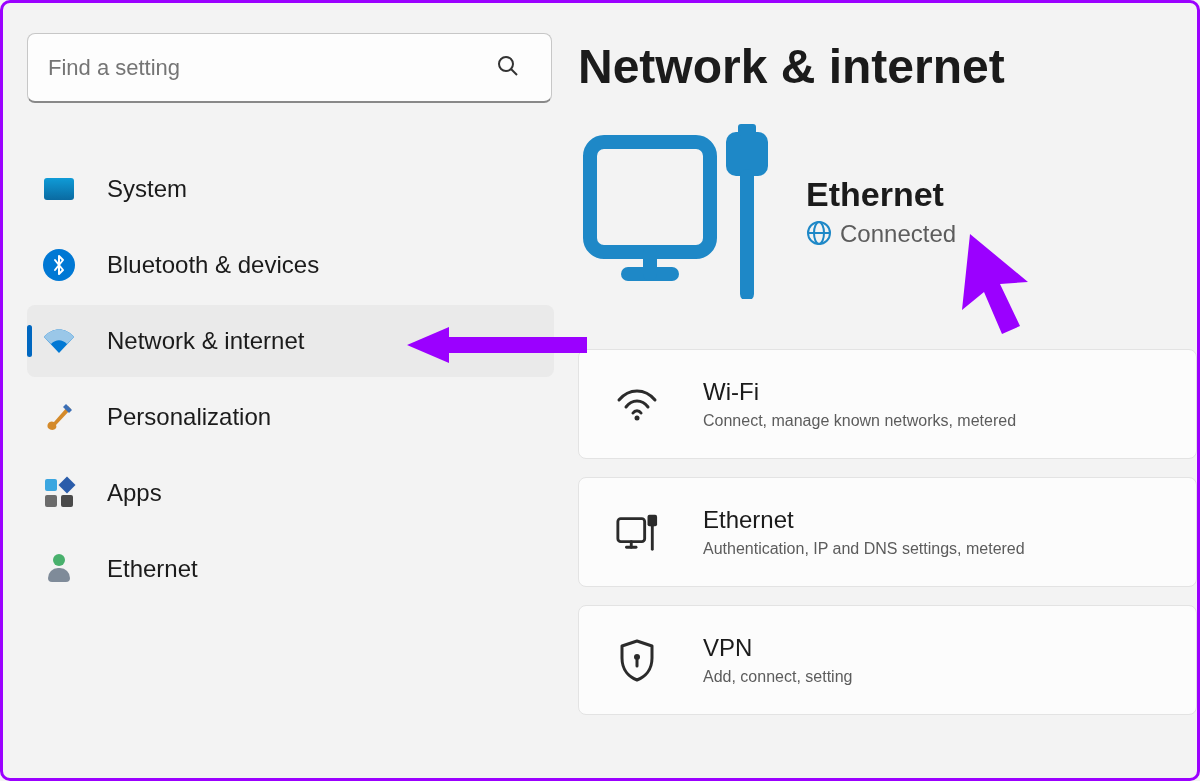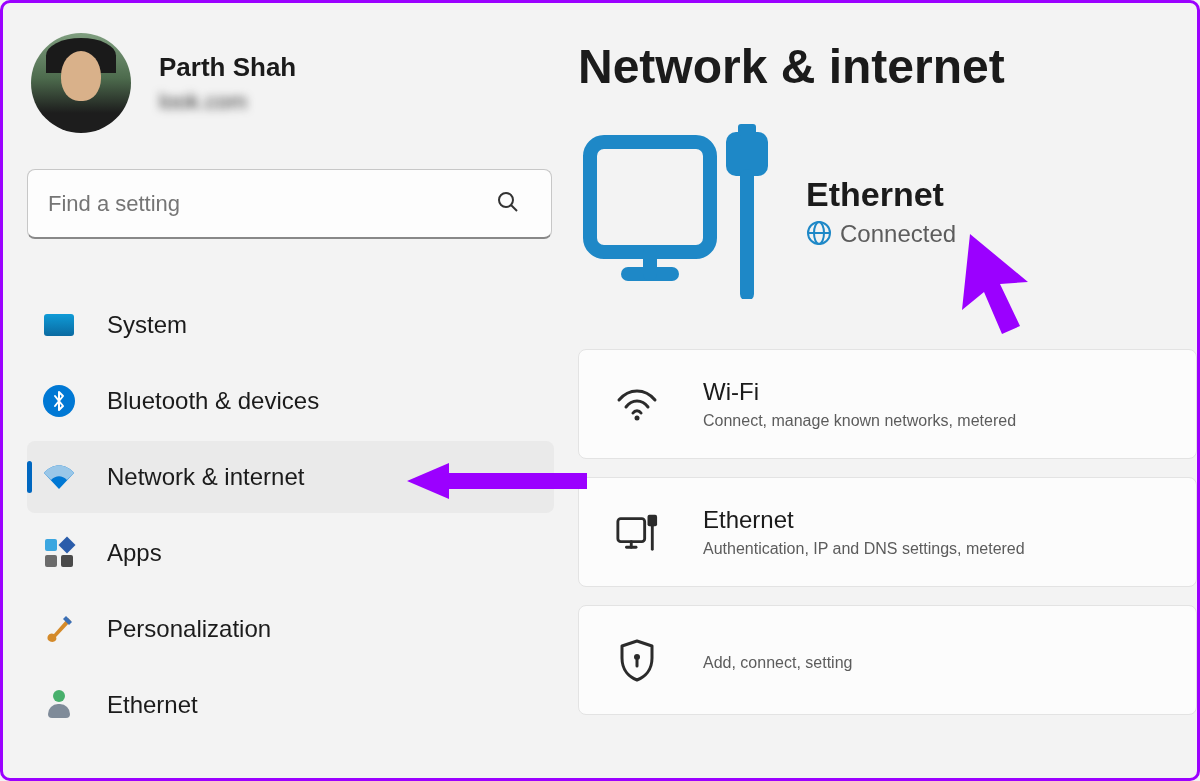--- a/index.html
+++ b/index.html
@@ -142,27 +142,20 @@
   .person::before{content:"";position:absolute;left:9px;top:0;width:12px;height:12px;border-radius:50%;background:#48b06c;}
   .person::after{content:"";position:absolute;left:4px;top:14px;width:22px;height:14px;border-radius:10px 10px 4px 4px;background:#7f8b99;}
 </style>
 </head>
 <body>
 
 <div class="frame">
 
   <div class="sidebar">
 
-    <div class="user-block">
-      <div class="avatar"></div>
-      <div class="user-texts">
-        <span class="user-name">Parth Shah</span>
-        <span class="user-email">look.com</span>
-      </div>
-    </div>
 
     <div class="search-row">
       <input class="search-input" placeholder="Find a setting" style="">
       <span class="search-icon-wrap">
         <svg width="24" height="24" viewBox="0 0 24 24" fill="none" stroke="#333" stroke-width="2">
           <circle cx="10" cy="10" r="7"></circle>
             <line x1="21" y1="21" x2="15" y2="15"></line>
         </svg>
       </span>
     </div>
@@ -198,38 +191,38 @@
 
         <span class="arrow" style="left:380px; top:18px;">
           <svg width="180" height="44" viewBox="0 0 180 44">
             <polygon points="0,22 42,4 42,14 180,14 180,30 42,30 42,40" fill="#9b00ff"></polygon>
           </svg>
         </span>
       </div>
 
       <div class="nav-item">
         <span class="nav-icon">
+          <svg class="brush" viewBox="0 0 30 30">
+            <path d="M4 26 C2 22 6 18 10 20 L24 4 L27 7 L12 23 C14 27 8 30 4 26 Z" fill="#d48a2a"></path>
+            <path d="M22 2 L28 8 L25 11 L19 5 Z" fill="#3b6fb5"></path>
+          </svg>
+        </span>
+        <span class="nav-label">Personalization</span>
+      </div>
+
+      <div class="nav-item">
+        <span class="nav-icon">
           <span class="app-sq">
               <span class="a"></span>
               <span class="b"></span>
               <span class="c"></span>
               <span class="d"></span>
             </span>
         </span>
         <span class="nav-label">Apps</span>
-      </div>
-
-      <div class="nav-item">
-        <span class="nav-icon">
-          <svg class="brush" viewBox="0 0 30 30">
-            <path d="M4 26 C2 22 6 18 10 20 L24 4 L27 7 L12 23 C14 27 8 30 4 26 Z" fill="#d48a2a"></path>
-            <path d="M22 2 L28 8 L25 11 L19 5 Z" fill="#3b6fb5"></path>
-          </svg>
-        </span>
-        <span class="nav-label">Personalization</span>
       </div>
 
       <div class="nav-item">
         <span class="nav-icon">
             <span class="person"></span>
           </span>
         <span class="nav-label">Ethernet</span>
       </div>
 
     </div>
@@ -307,20 +300,21 @@
 
       <div class="card">
         <span class="card-icon">
           <svg width="40" height="44" viewBox="0 0 40 44" fill="none" stroke="#2b2b2b" stroke-width="3" stroke-linejoin="round">
             <path d="M20 3 L35 8 V20 C35 32 28 39 20 42 C12 39 5 32 5 20 V8 Z"></path>
             <circle cx="20" cy="19" r="3" fill="#2b2b2b" stroke="none"></circle>
             <line x1="20" y1="22" x2="20" y2="28" stroke-linecap="round"></line>
           </svg>
         </span>
         <div class="card-texts">
+          <span class="card-title">VPN</span>
           <span class="card-sub">Add, connect, setting</span>
         </div>
       </div>
 
     </div>
   </div>
 
 </div>
 
 </body></html>

